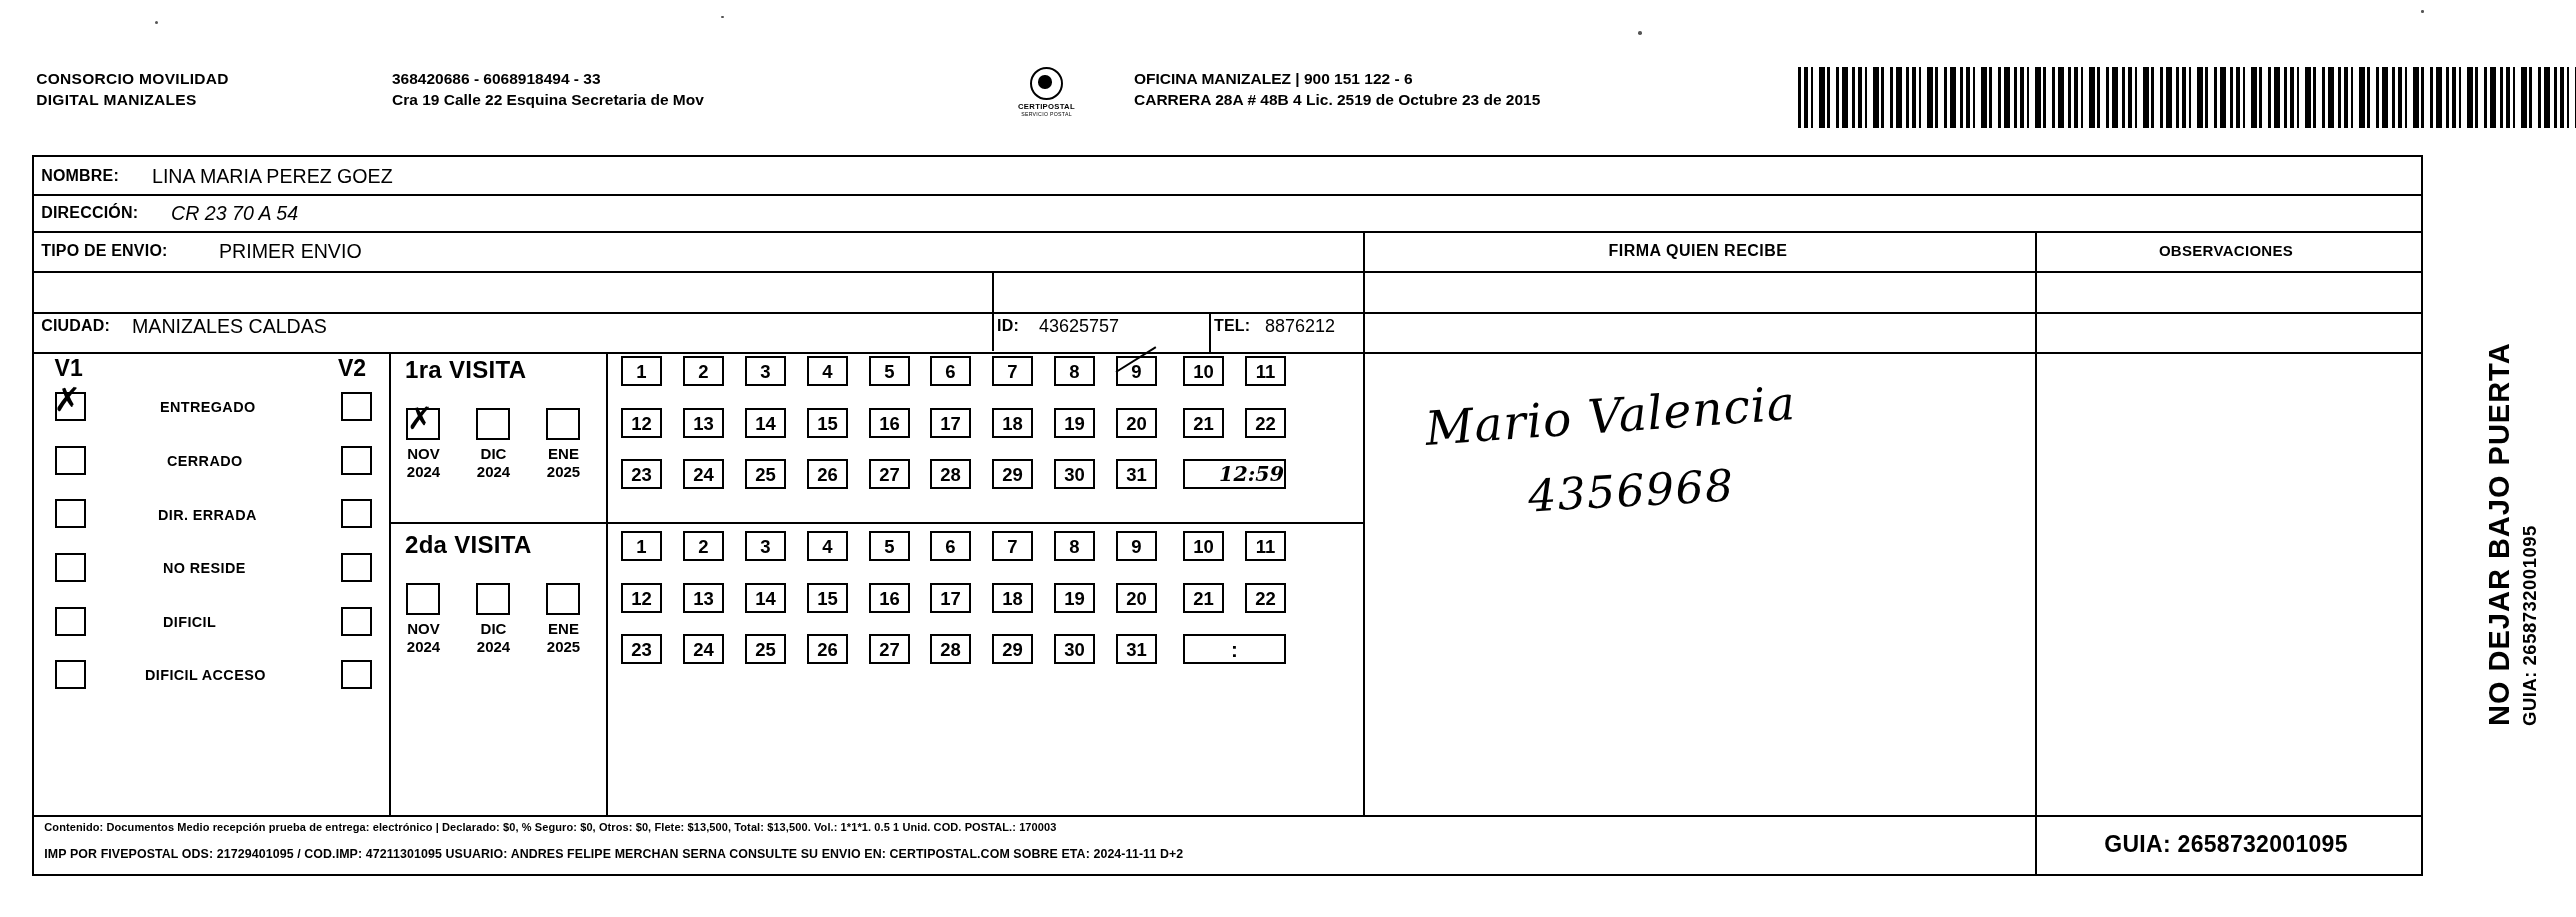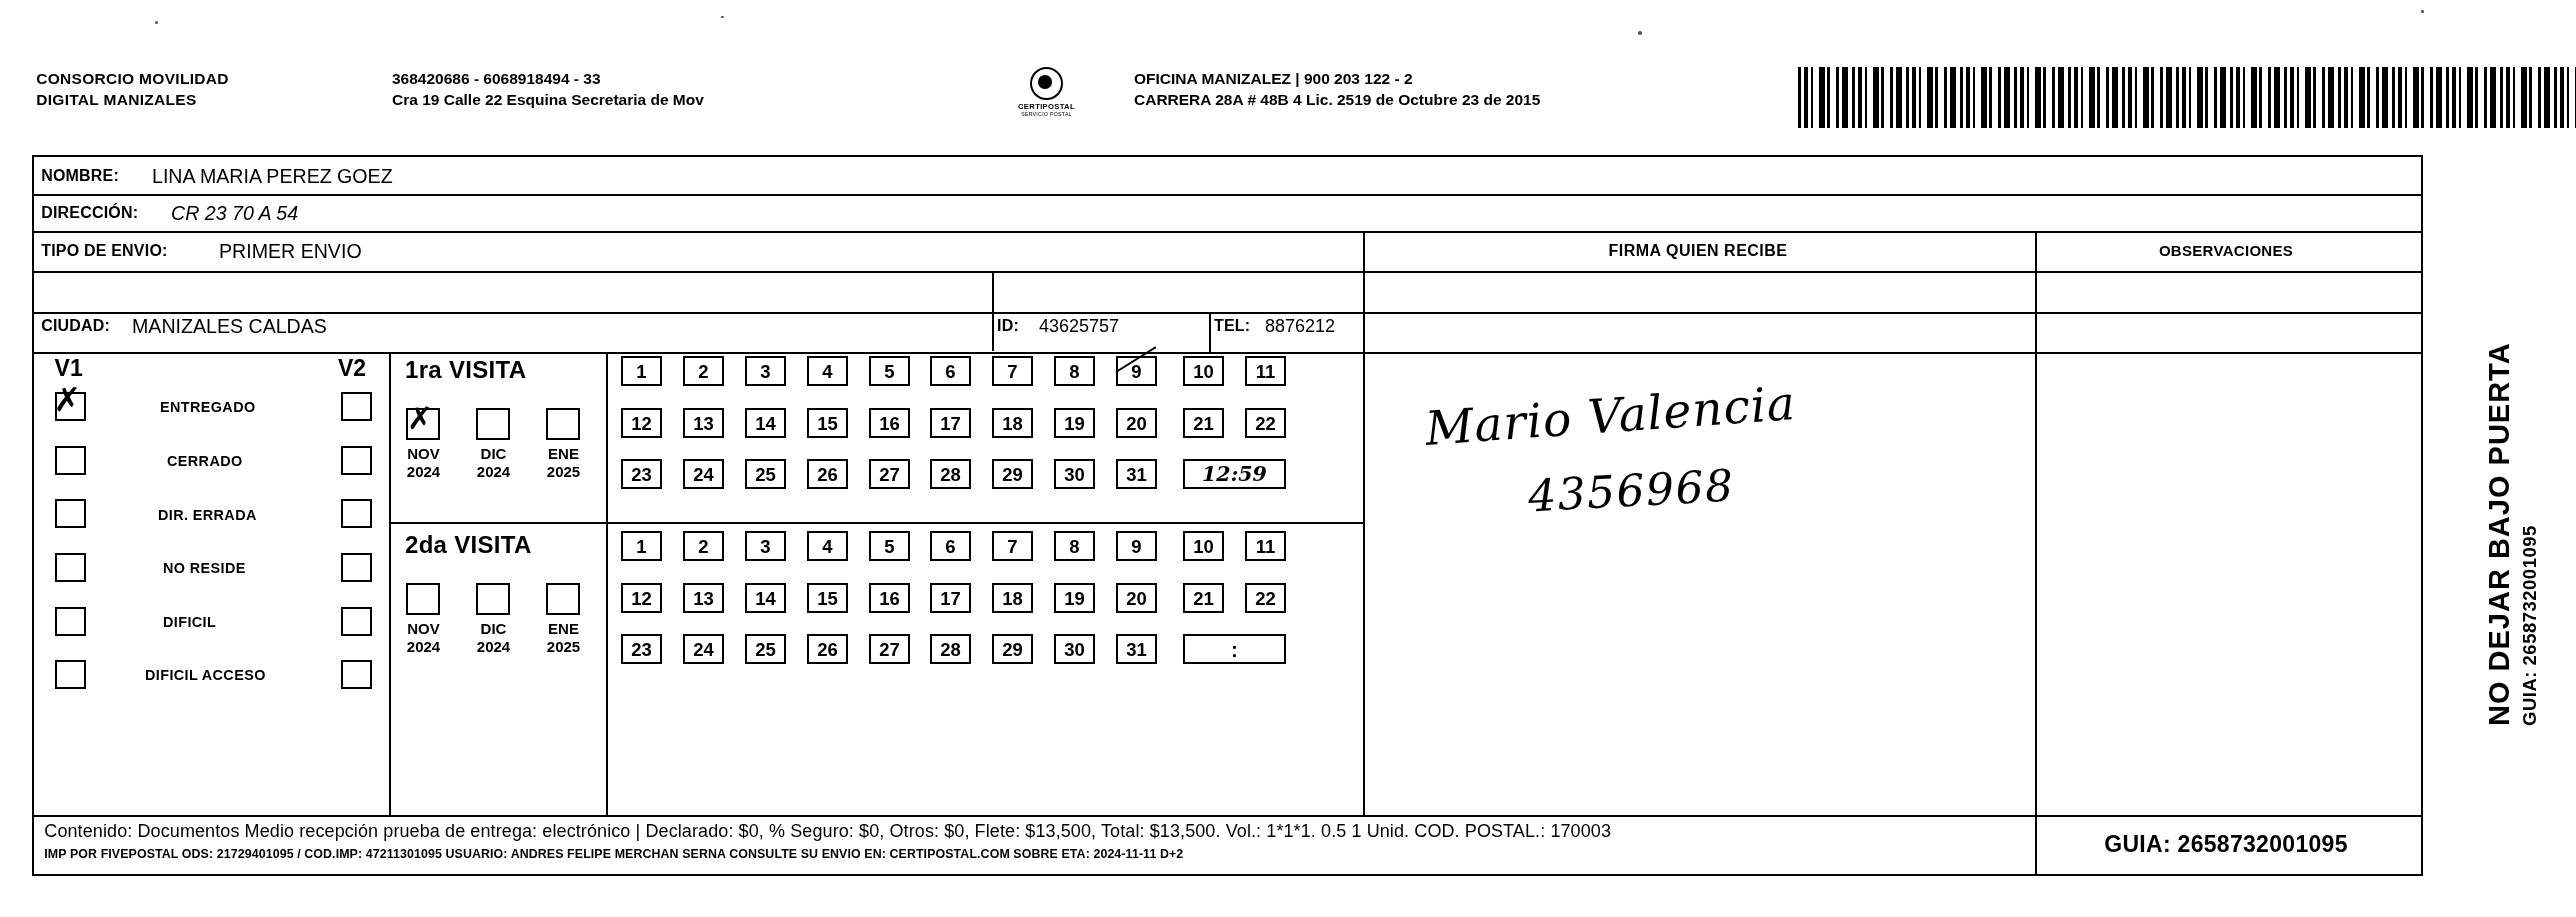--- a/index.html
+++ b/index.html
@@ -305,22 +305,22 @@
   .footer {
     position: absolute;
     left: 0;
     top: 658px;
     width: 100%;
     height: 61px;
   }
   .foot-l1 {
     position: absolute;
     left: 10.3px; top: 6.2px;
-    font-size: 18px;
-    font-weight: normal;
+    font-size: 11px;
+    font-weight: bold;
     letter-spacing: 0.1px;
     white-space: nowrap;
   }
   .foot-l2 {
     position: absolute;
     left: 10.3px; top: 32px;
     font-size: 12.4px;
     font-weight: bold;
     letter-spacing: 0.1px;
     white-space: nowrap;
@@ -388,21 +388,21 @@
     <div class="hdr-nit">
       <div>368420686 - 6068918494 - 33</div>
       <div>Cra 19 Calle 22 Esquina Secretaria de Mov</div>
     </div>
     <div class="hdr-logo">
       <div class="circle"></div>
       <div class="lg1">CERTIPOSTAL</div>
       <div class="lg2">SERVICIO POSTAL</div>
     </div>
     <div class="hdr-oficina">
-      <div>OFICINA MANIZALEZ | 900 203 122 - 2</div>
+      <div>OFICINA MANIZALEZ | 900 151 122 - 6</div>
       <div>CARRERA 28A #  48B 4 Lic. 2519 de Octubre 23 de 2015</div>
     </div>
     <div class="barcode">
       <div class="bars"></div>
     </div>
   </div>
 
   <div class="frame">
 
     <div class="r-nombre">
@@ -529,21 +529,21 @@
 
       <div class="daycell" style="left:587px;top:107px;">23</div>
       <div class="daycell" style="left:649px;top:107px;">24</div>
       <div class="daycell" style="left:711px;top:107px;">25</div>
       <div class="daycell" style="left:773px;top:107px;">26</div>
       <div class="daycell" style="left:835px;top:107px;">27</div>
       <div class="daycell" style="left:896px;top:107px;">28</div>
       <div class="daycell" style="left:958px;top:107px;">29</div>
       <div class="daycell" style="left:1020px;top:107px;">30</div>
       <div class="daycell" style="left:1082px;top:107px;">31</div>
-      <div class="timecell" style="left:1149px;top:107px;">12:59</div>
+      <div class="timecell" style="left:1149px;top:107px;text-align:right;">12:59</div>
 
       <div class="row-line" style="top:170px;left:355px;width:974px;"></div>
 
       <div class="visit-title" style="left:371px;top:179px;">2da VISITA</div>
 
       <div class="monthbox" style="left:372px;top:231px;"></div>
       <div class="monthbox" style="left:442px;top:231px;"></div>
       <div class="monthbox" style="left:512px;top:231px;"></div>
       <div class="monthlabel" style="left:361px;top:268px;">
         <div>NOV</div>

